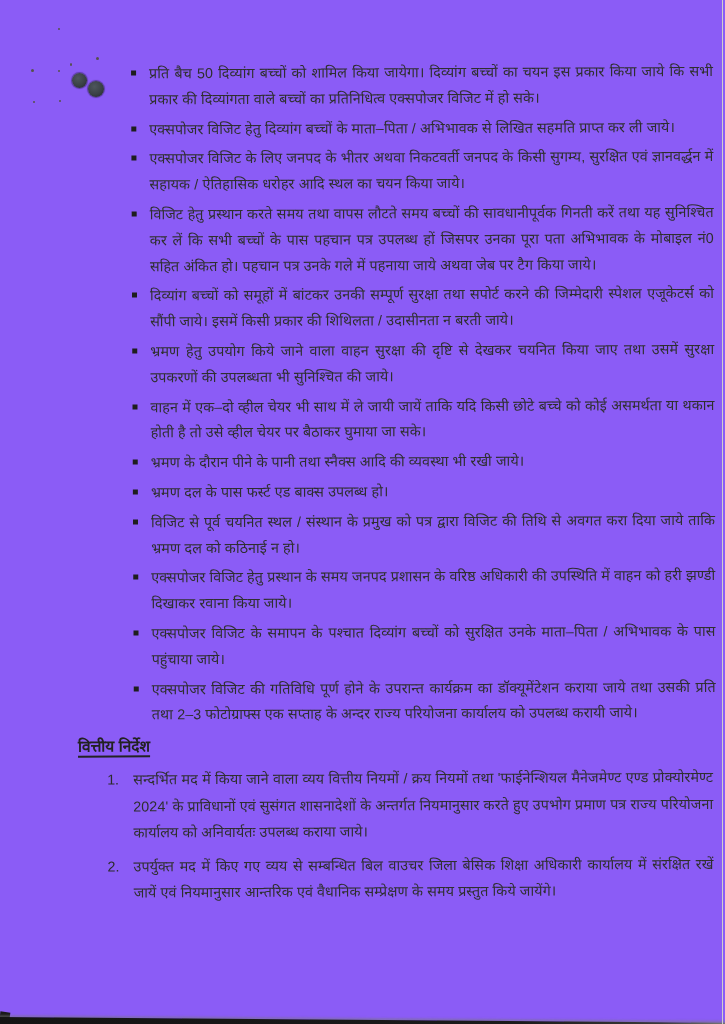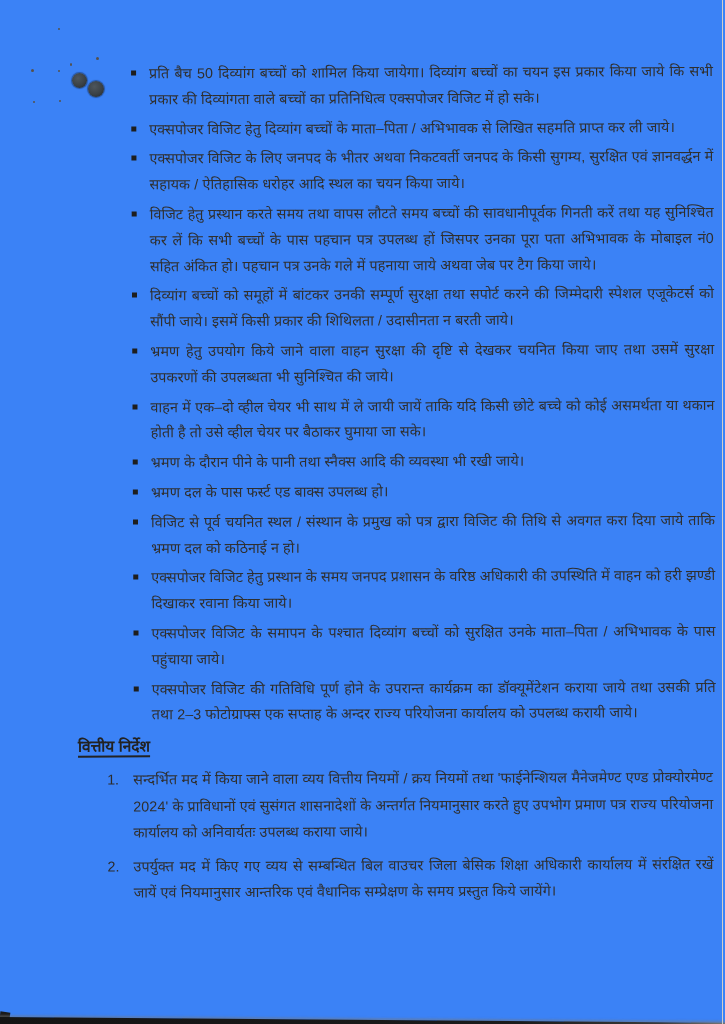--- a/index.html
+++ b/index.html
@@ -1,20 +1,20 @@
 <!DOCTYPE html>
 <html lang="hi"><head>
 <meta charset="utf-8">
 <style>
   html,body{margin:0;padding:0;background:#e8e8e6;}
   .page{
     position:relative;
     width:725px;height:1024px;
     margin:0 auto;
-    background:#3b82f6;
+    background:#8b5cf6;
     overflow:hidden;
     font-family:"Liberation Sans","DejaVu Sans",sans-serif;
     color:#2f2f2f;
   }
   
   .hole{position:absolute;border-radius:50%;
     background:radial-gradient(circle at 40% 35%, #4e565c 0%, #3a4146 55%, #20262a 100%);
     box-shadow:0 0 1px 1px rgba(0,0,0,.35);}
   .hole1{left:72px;top:73px;width:15px;height:15px;}
   .hole2{left:88px;top:81px;width:16px;height:16px;}

